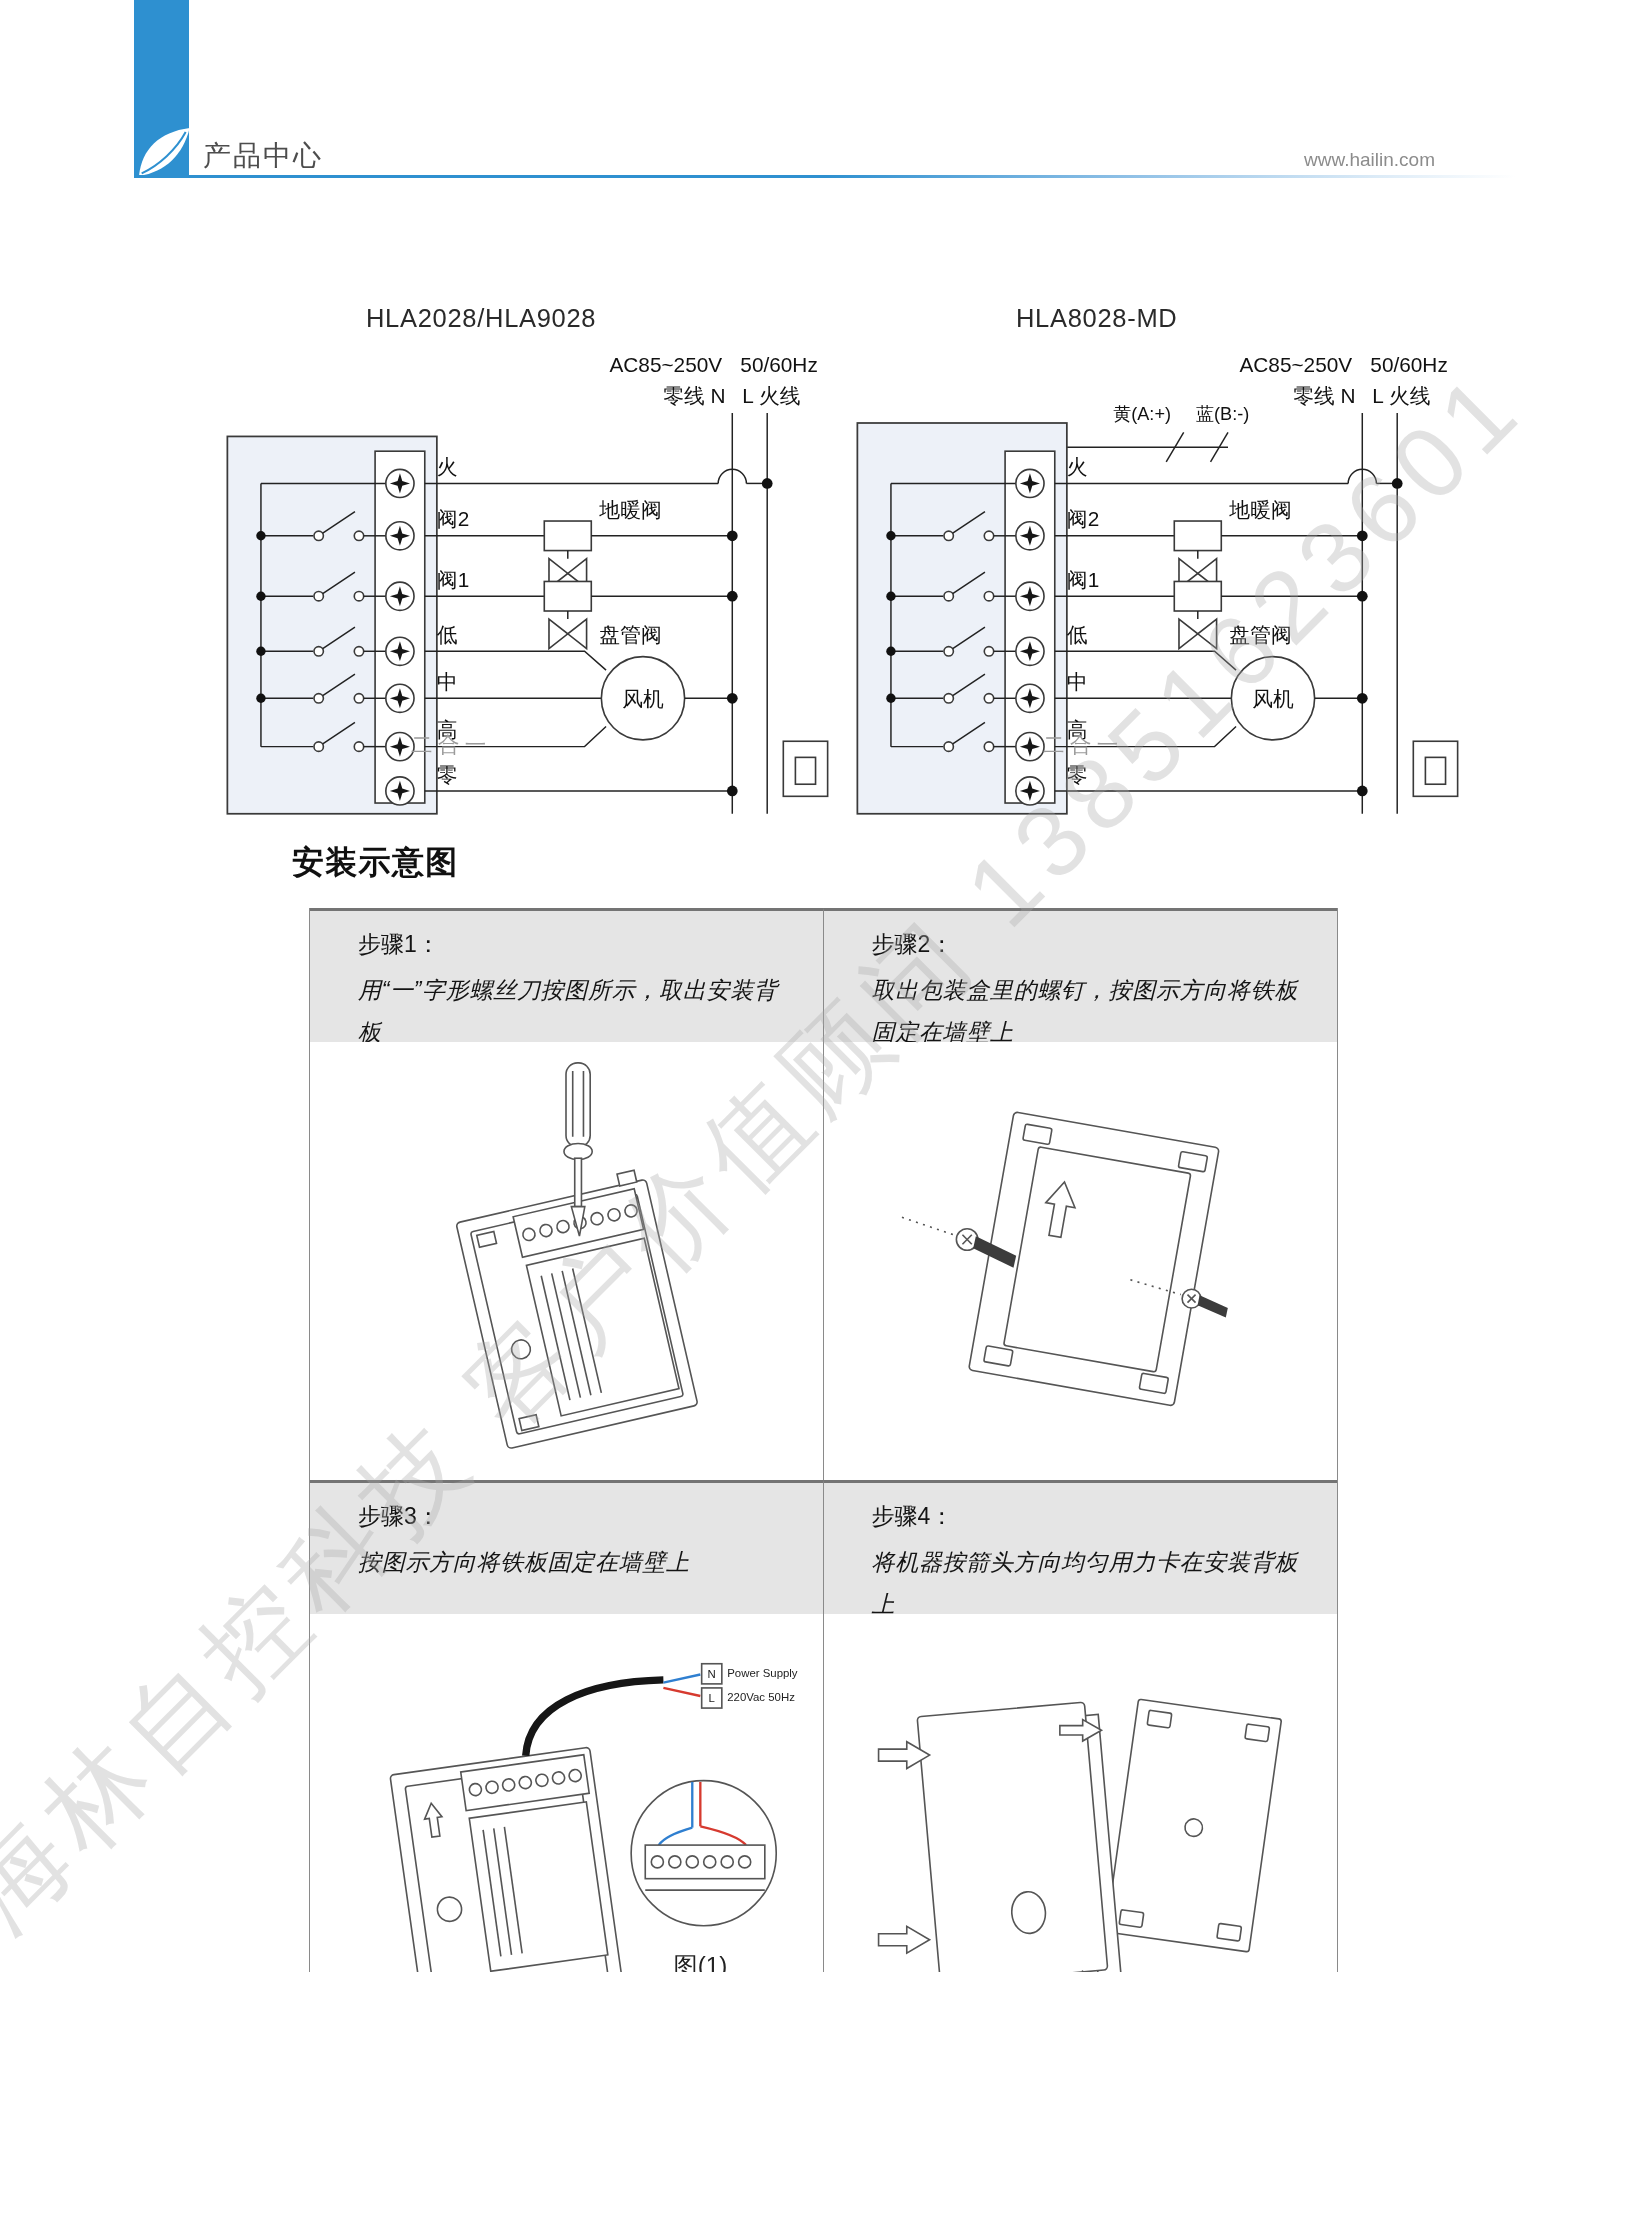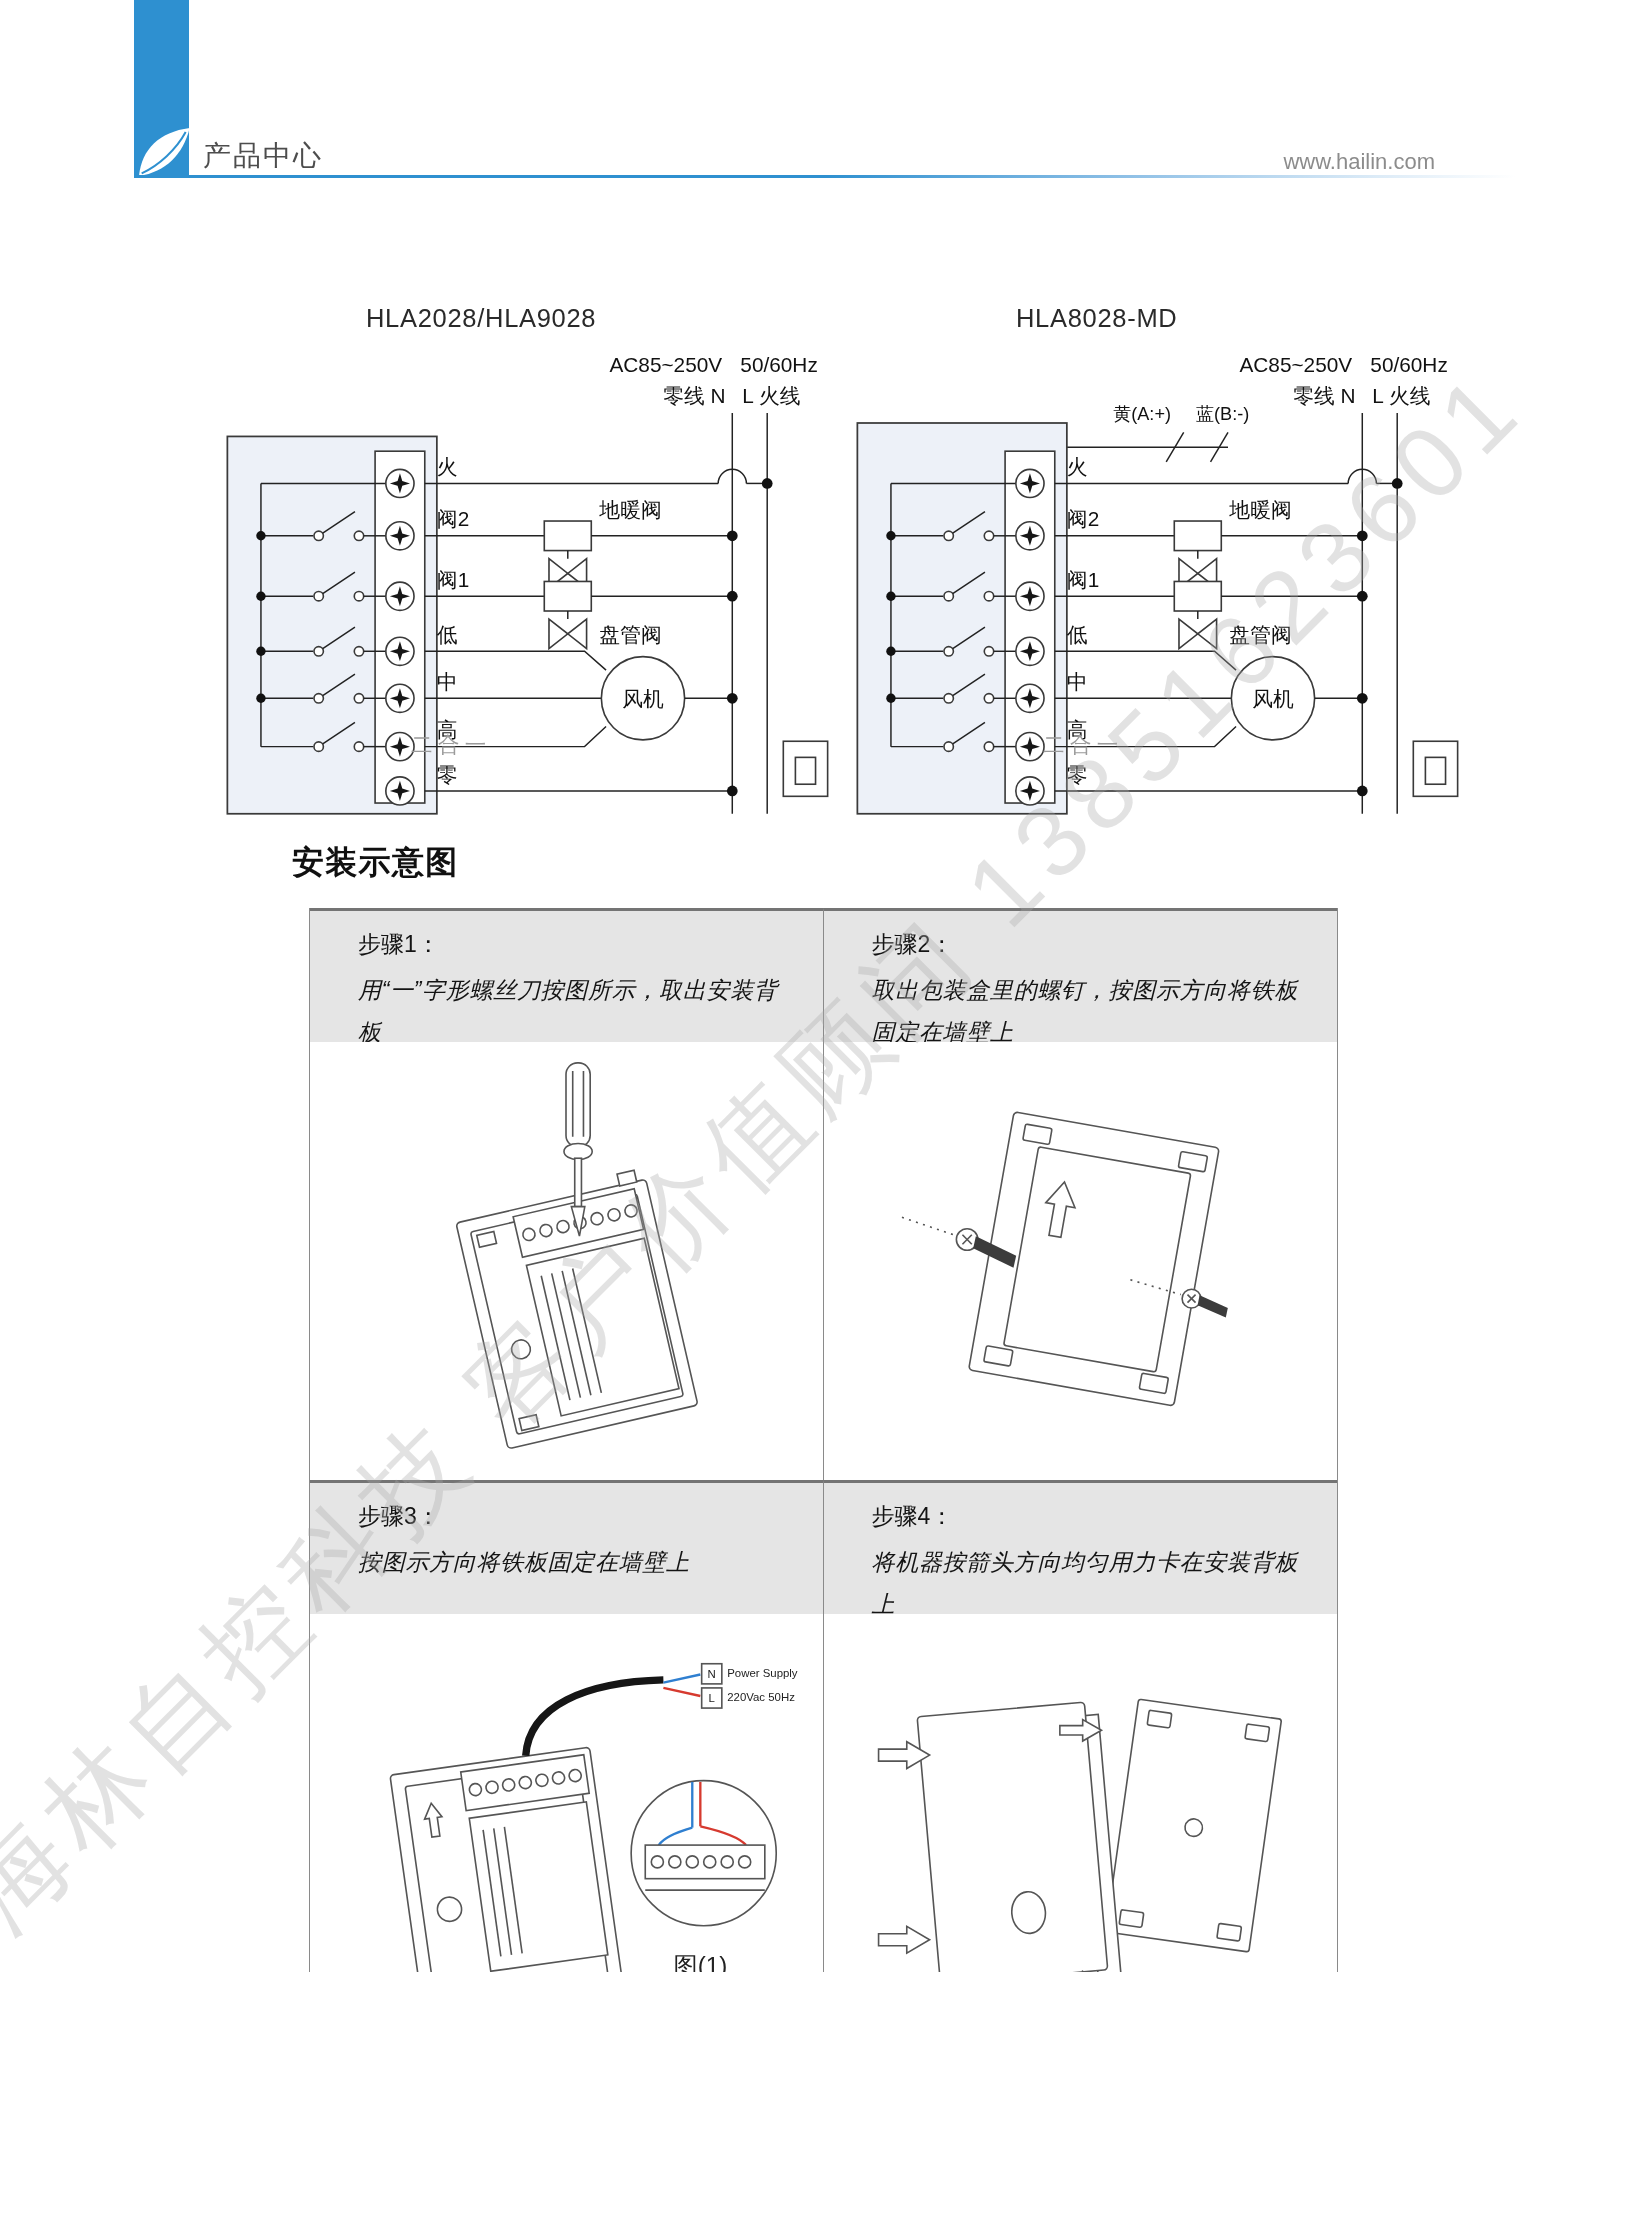--- a/index.html
+++ b/index.html
@@ -4,21 +4,21 @@
 <style>
   html,body{margin:0;padding:0;background:#fff;}
   .page{position:relative;width:1645px;height:1972px;background:#fff;overflow:hidden;
         font-family:"Liberation Sans","DejaVu Sans",sans-serif;color:#1c1c1c;}
   .abs{position:absolute;}
 
   
   .vbar{left:134px;top:0;width:55px;height:176px;background:#2e90d0;}
   .leaf{left:132px;top:124px;width:62px;height:56px;}
   .brand{left:203px;top:137px;font-size:28px;color:#4d4d4d;letter-spacing:2px;}
-  .site{left:1203px;top:149px;width:232px;text-align:right;font-size:22px;color:#8c8c8c;}
+  .site{left:1203px;top:149px;width:232px;text-align:right;font-size:19px;color:#8c8c8c;}
   .hrule{left:134px;top:175px;width:1381px;height:3.4px;
          background:linear-gradient(to right,#2e90d0 0%,#2e90d0 50%,#8fc0e6 72%,#dcebf7 90%,#ffffff 100%);}
 
   
   .dg-title{font-size:25.5px;color:#2a2a2a;letter-spacing:0.7px;}
   .dg-title.left{left:366px;top:304px;}
   .dg-title.right{left:1016px;top:304px;text-align:center;}
   .dgsvg{width:611px;height:477px;}
   #diagram-left{left:222px;top:349px;}
   #diagram-right{left:852px;top:349px;}

